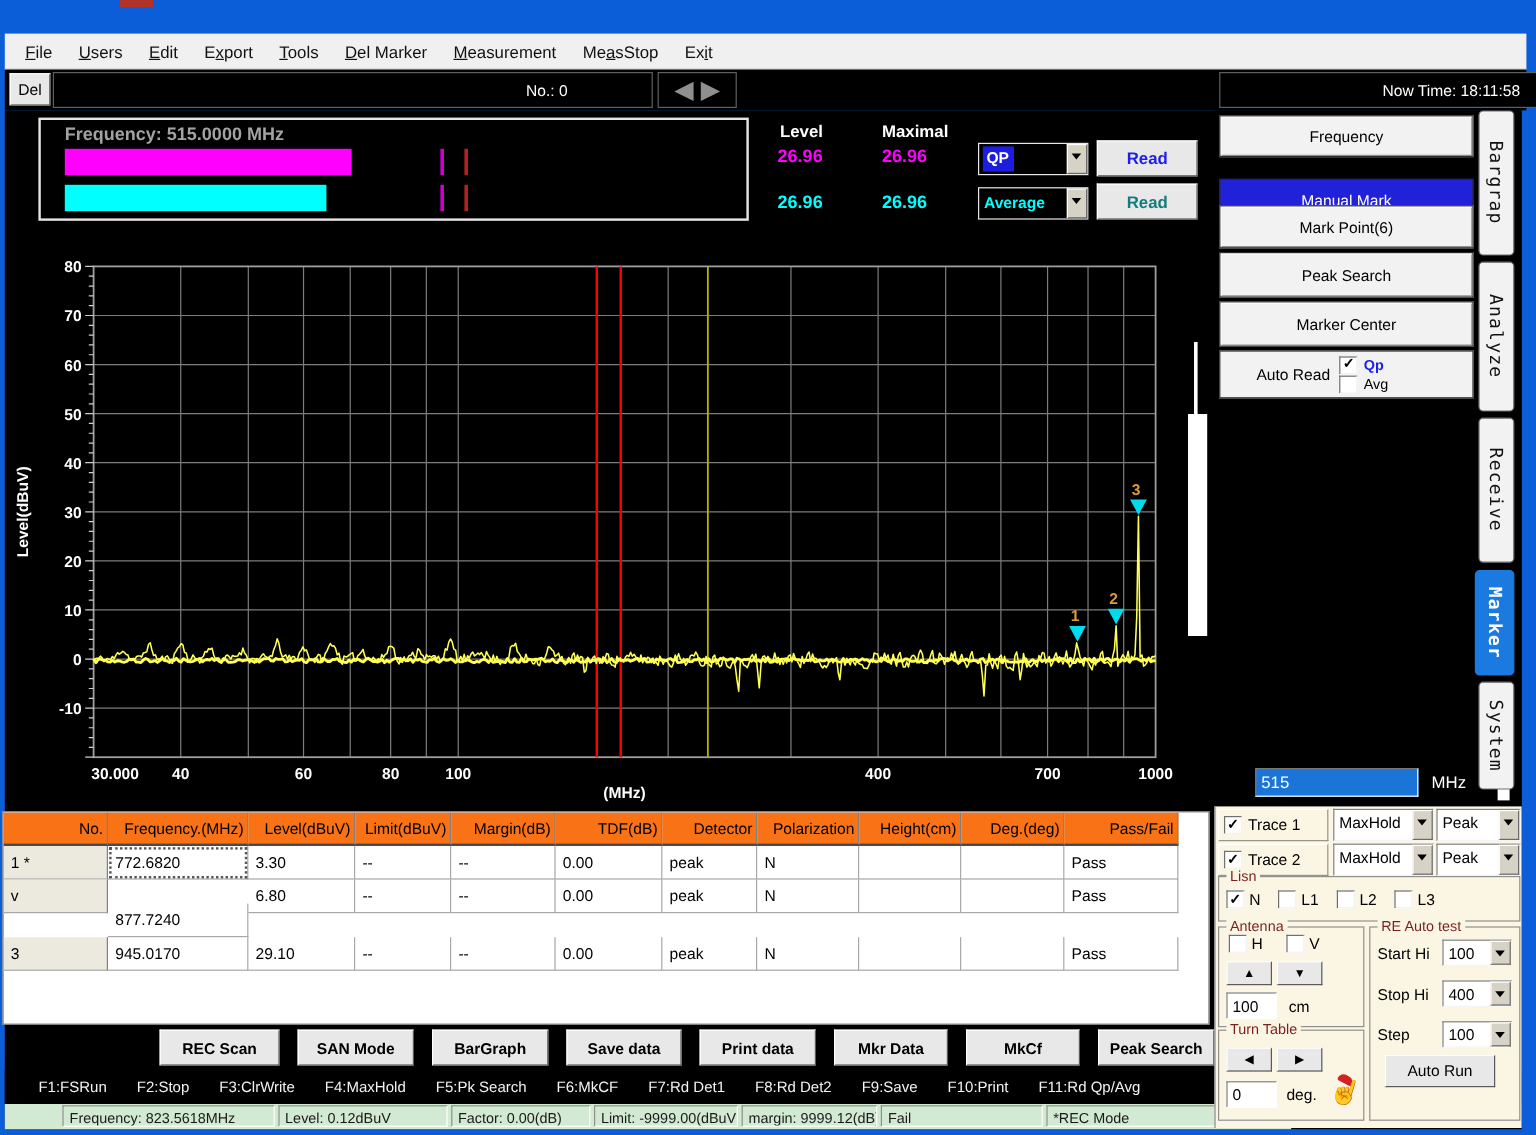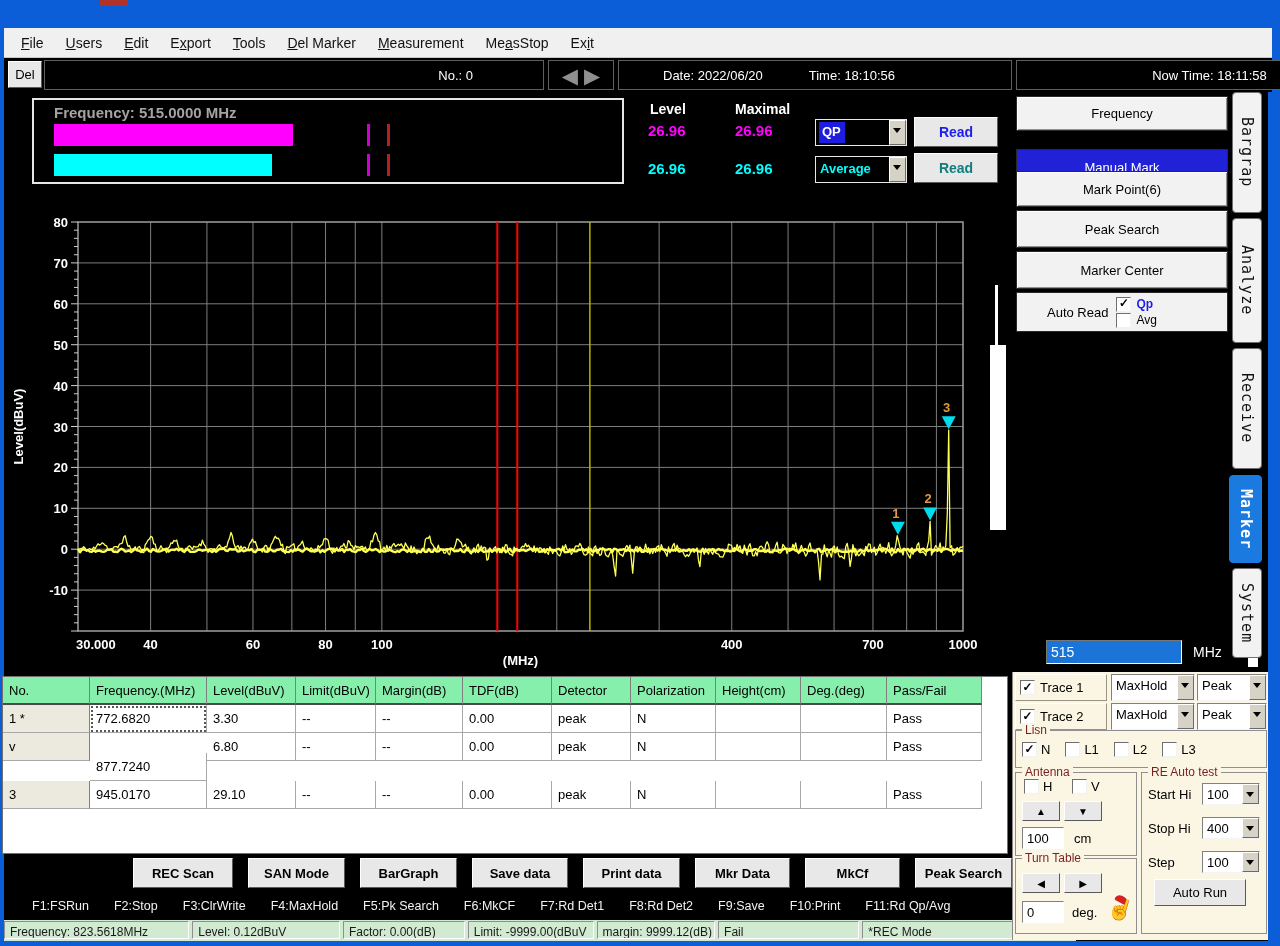--- a/index.html
+++ b/index.html
@@ -39,28 +39,28 @@
   .dd-fill{flex:1;}
   .read-btn{font-size:14px;font-weight:bold;}
   .read-blue{color:#1d1dee;}
   .read-teal{color:#127d7d;}
   
   .chart-area{left:8px;top:205px;width:1002px;height:463px;background:#000;}
   
   .data-table{left:2px;top:676px;width:1006px;height:178px;background:#fff;border:1px solid #6f6f6f;box-sizing:border-box;overflow:hidden;}
   .tr{display:flex;}
   .th,.td{box-sizing:border-box;border-right:1px solid #a8a8a8;border-bottom:1px solid #a8a8a8;font-size:13px;color:#000;padding:6px 3px 0 6px;white-space:nowrap;overflow:hidden;height:28px;}
-  .th{background:#86efac;border-right:1px solid #808080;border-bottom:2px solid #4a4a4a;}
+  .th{background:#f97316;border-right:1px solid #808080;border-bottom:2px solid #4a4a4a;text-align:right;}
   .rowhead{background:#ece9df;border-right:1px solid #808080;}
   .selcell{outline:2px dotted #555;outline-offset:-3px;}
   
   .bbtn{position:absolute;top:858px;height:30px;font-size:13px;font-weight:bold;}
   .fkeys{left:4px;top:892px;width:1264px;height:28px;background:#000;color:#f2f2f2;font-size:12.5px;display:flex;align-items:center;padding-left:28px;box-sizing:border-box;}
   .fkey{margin-right:25px;white-space:nowrap;}
-  .status-bar{left:4px;top:920px;width:1072px;height:21px;background:#d2ead2;display:flex;box-sizing:border-box;padding-top:1px;}
+  .status-bar{left:4px;top:920px;width:1072px;height:21px;background:#d2ead2;display:flex;box-sizing:border-box;padding-top:1px;padding-left:48px;}
   .seg{box-sizing:border-box;border:1px solid;border-color:#8f8f8f #fff #fff #8f8f8f;margin-right:3px;font-size:12px;color:#1a1a1a;padding:3px 0 0 5px;white-space:nowrap;overflow:hidden;height:18px;}
   
   .right-black{left:1012px;top:92px;width:256px;height:580px;background:#000;}
   .side-btn{position:absolute;left:1016px;width:212px;background:#f2f2f2;border:1px solid #2a2a2a;box-shadow:inset 1px 1px 0 #fff, inset -1px -1px 0 #909090;color:#000;font-size:13px;display:flex;align-items:center;justify-content:center;box-sizing:border-box;}
   .side-btn.active{background:#2121d8;color:#fff;box-shadow:none;}
   .auto-read{left:1016px;top:292px;width:212px;height:40px;background:#f2f2f2;border:1px solid #2a2a2a;box-sizing:border-box;display:flex;align-items:center;padding-left:30px;}
   .auto-read .lbl{font-size:13px;color:#000;margin-right:8px;}
   .ar-rows{display:flex;flex-direction:column;gap:1px;}
   .ar-row{display:flex;align-items:center;gap:5px;font-size:12px;}
   .ar-row .qp{color:#1d1dee;font-weight:bold;}
@@ -107,24 +107,20 @@
   </div>
 
 <div class="abs toolbar">
   <button class="abs win-btn del-btn">Del</button>
   <div class="abs tb-panel tb-no">
     <span>No.: 0</span>
   </div>
   <div class="abs tb-panel tb-arrows">
     <span class="tb-arrow">◀</span>
     <span class="tb-arrow">▶</span>
-  </div>
-  <div class="abs tb-panel tb-date">
-    <span>Date: 2022/06/20</span>
-    <span>Time: 18:10:56</span>
   </div>
   <div class="abs tb-panel tb-now">
     <span>Now Time: 18:11:58</span>
   </div>
 </div>
 
 <div class="abs main-bg"></div>
 
 <div class="abs freq-panel">
   <div class="abs fp-title">Frequency: 515.0000 MHz</div>

